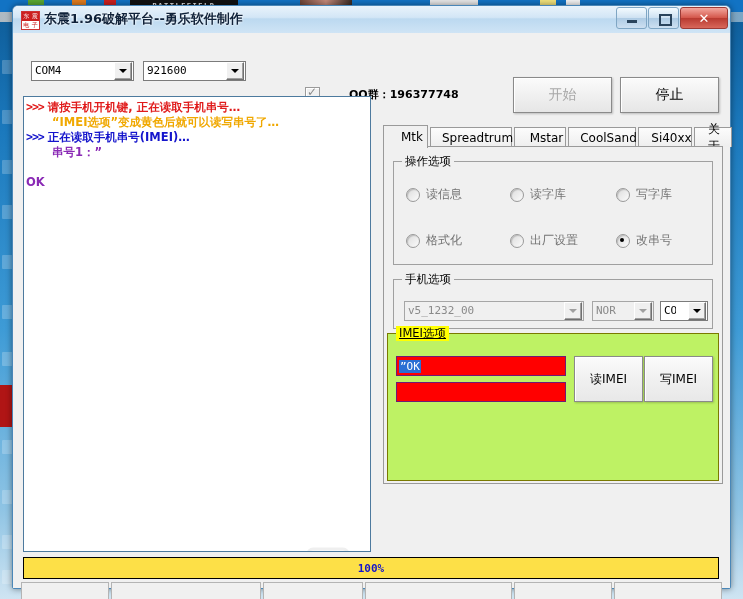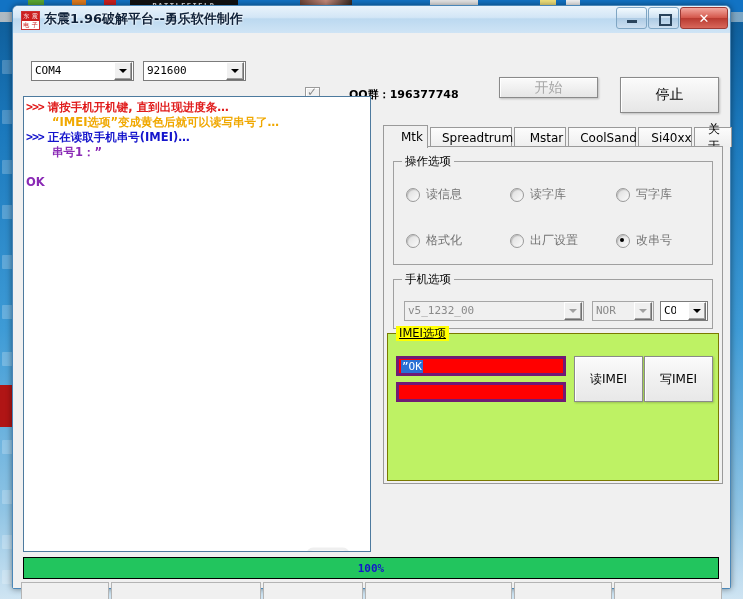--- a/index.html
+++ b/index.html
@@ -164,21 +164,21 @@
     position:absolute;
     border:1px solid #8a8a8a;
     background:linear-gradient(180deg,#fbfbfb,#f0f0f0 52%,#e6e6e6);
     box-shadow: inset 1px 1px 0 #ffffff, 1px 1px 2px rgba(0,0,0,.22);
     display:flex; align-items:center; justify-content:center;
     font-size:14px; color:#000; cursor:pointer;
     font-family:"DejaVu Sans","Liberation Sans",sans-serif;
     box-sizing:border-box;
   }
   .btn.disabled { color:#a8a8a8; cursor:default; }
-  #btn-start { left:486px; top:44px; width:99px; height:21px; }
+  #btn-start { left:500px; top:44px; width:99px; height:36px; }
   #btn-stop  { left:607px; top:44px; width:99px; height:36px; }
 
   
   #logpanel {
     position:absolute; left:10px; top:63px; width:348px; height:456px;
     background:#fff;
     border:1px solid #4d7a9e;
     box-sizing:border-box;
     overflow:hidden;
     font-family:"DejaVu Sans","Liberation Sans",sans-serif;
@@ -262,21 +262,21 @@
     width:4px; height:4px; border-radius:50%; background:#000;
   }
 
   #combo-model { left:10px; top:21px; width:180px; }
   #combo-nor   { left:198px; top:21px; width:62px; }
   #combo-com   { left:266px; top:21px; width:48px;gap:12px; }
 
   .imei-input {
     position:absolute;
     height:20px; background:#ff0000;
-    border:3px solid #701a75;
+    border:1px solid #701a75;
     box-sizing:border-box;
     font-family:"DejaVu Sans Mono","Liberation Mono",monospace;
     font-size:11px; color:#000;
     display:flex; align-items:center; padding-left:2px;
     cursor:text;
   }
   #imei-1 { left:8px; top:22px; width:170px; }
   #imei-2 { left:8px; top:48px; width:170px; }
   .sel-text { background:#2a6fd4; color:#fff; padding:0 1px; }
 
@@ -289,21 +289,21 @@
     font-size:12px; cursor:pointer;
     font-family:"DejaVu Sans","Liberation Sans",sans-serif;
     box-sizing:border-box;
   }
   #btn-read-imei { left:186px; }
   #btn-write-imei { left:256px; }
 
   
   #progress {
     position:absolute; left:10px; top:524px; width:696px; height:22px;
-    background:#22c55e; border:1px solid #000;
+    background:#fde047; border:1px solid #000;
     box-sizing:border-box;
     display:flex; align-items:center; justify-content:center;
     font-size:11px; color:#1515cc; font-weight:bold;
     font-family:"DejaVu Sans Mono","Liberation Mono",monospace;
   }
   #statusbar {
     position:absolute; left:8px; top:549px; width:701px; height:42px;
     display:flex; flex-direction:column; gap:2px;
   }
   .sb-row { display:flex; height:20px; gap:2px; }
@@ -387,21 +387,21 @@
         <span id="qq-label">QQ群：196377748</span>
       </div>
 
       <div class="btn disabled" id="btn-start">开始</div>
       <div class="btn" id="btn-stop">停止</div>
     </div>
 
     <div id="logpanel">
       <div class="logline l-red">
         <span class="arrows">&gt;&gt;&gt;</span>
-        <span>请按手机开机键, 直到出现进度条…</span>
+        <span>请按手机开机键, 正在读取手机串号…</span>
       </div>
       <div class="logline l-orange indent">
         <span>“IMEI选项”变成黄色后就可以读写串号了…</span>
       </div>
       <div class="logline l-blue">
         <span class="arrows">&gt;&gt;&gt;</span>
         <span>正在读取手机串号(IMEI)…</span>
       </div>
       <div class="logline l-purple indent">
         <span>串号1：”</span>

